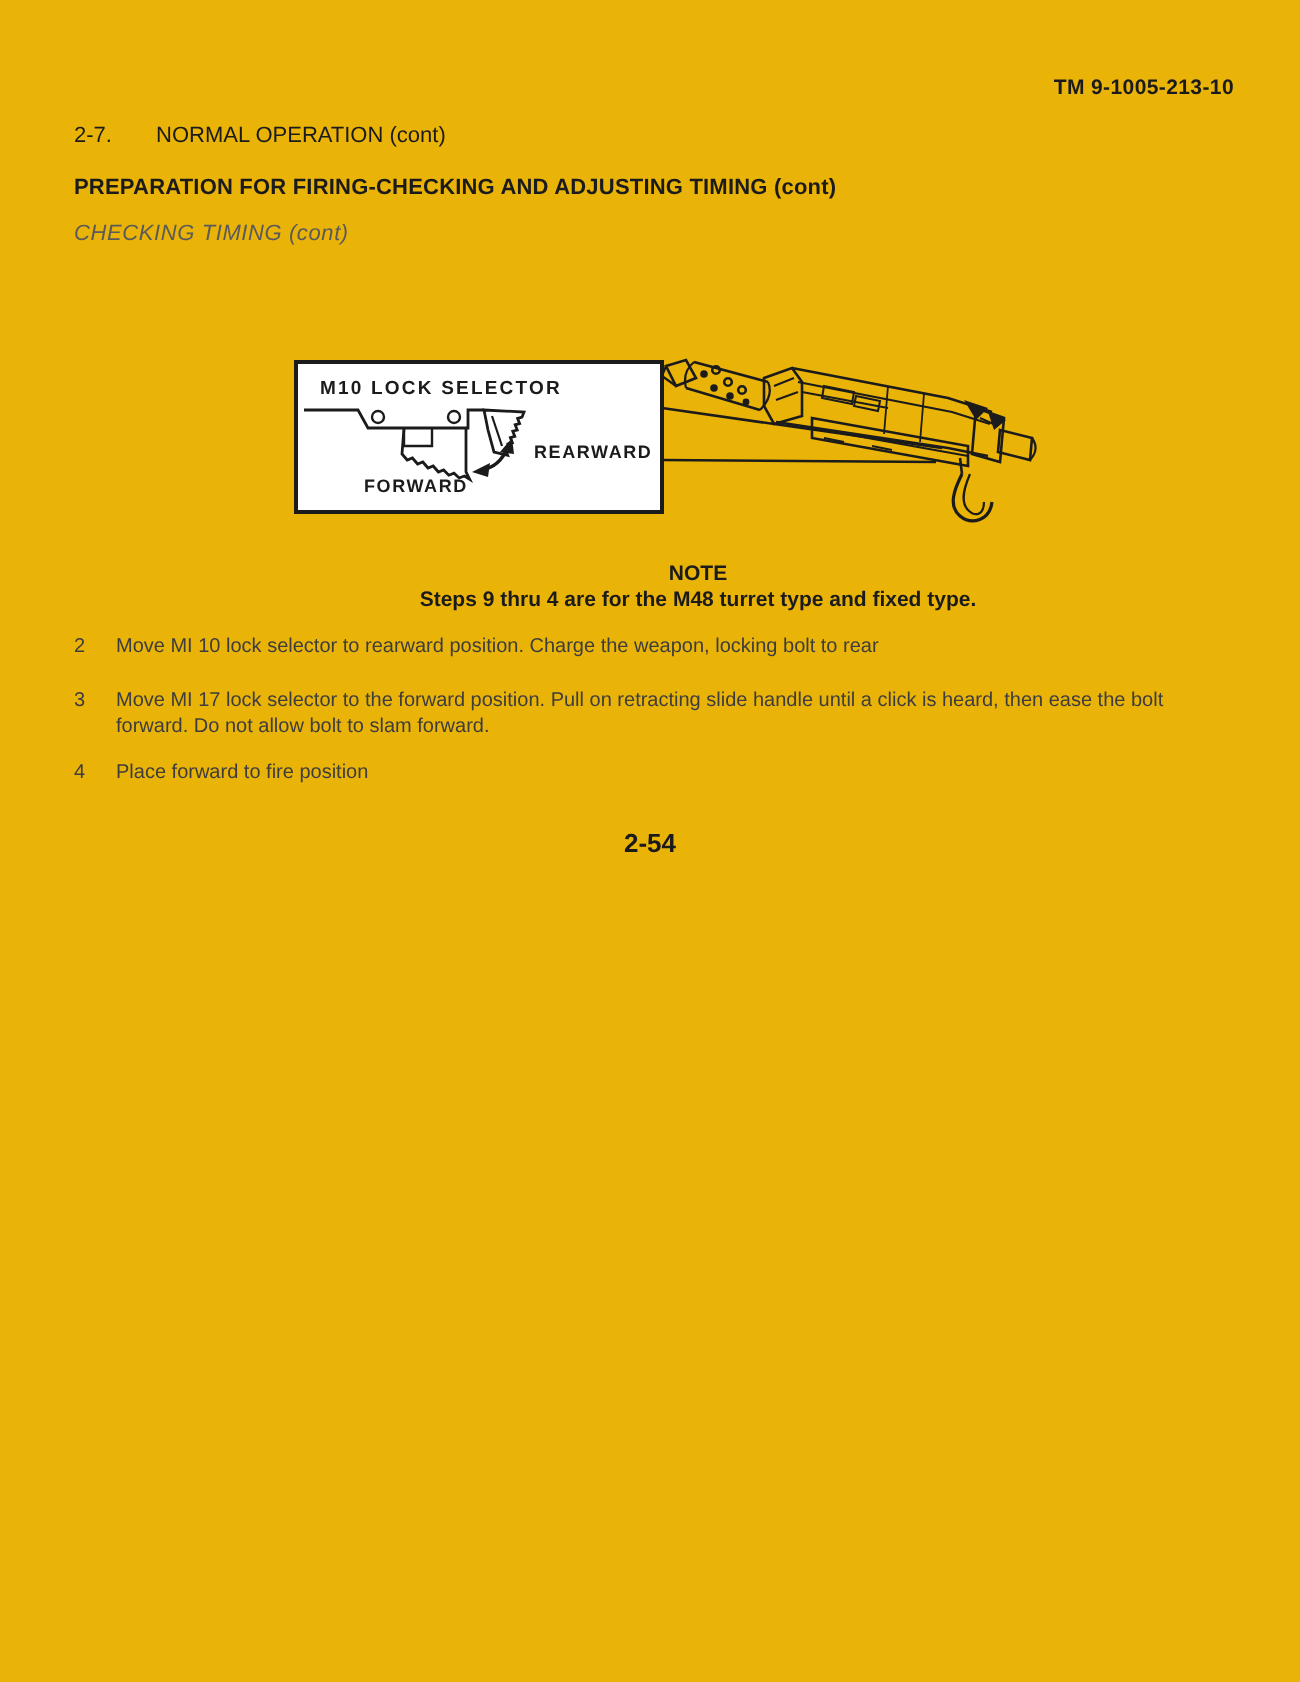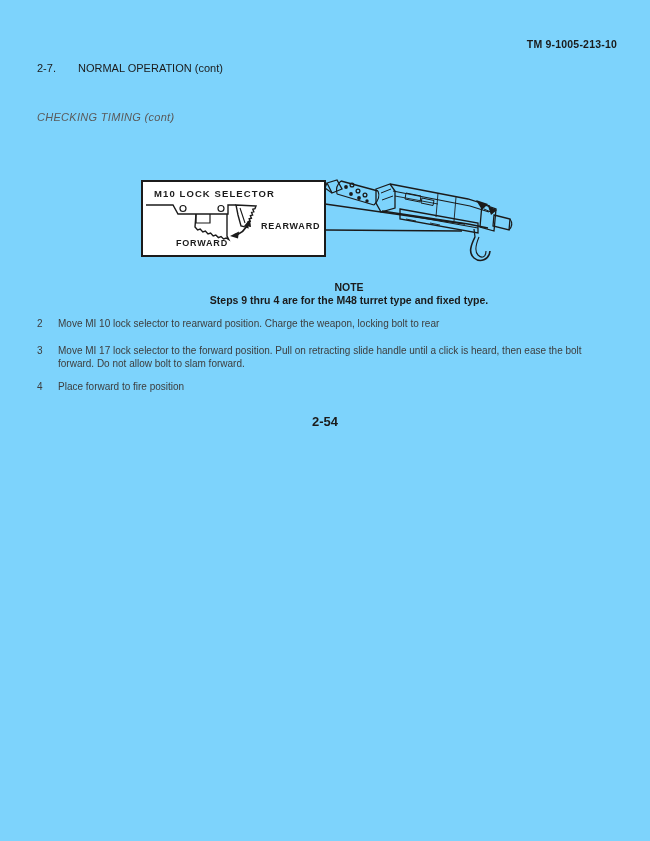--- a/index.html
+++ b/index.html
@@ -1,21 +1,21 @@
 <!DOCTYPE html>
 <html><head>
 <meta charset="utf-8">
 <style>
   html, body { margin: 0; padding: 0; background: #e8e8e8; }
   .page {
     position: relative;
     width: 650px;
     height: 841px;
     margin: 0 auto;
-    background: #7dd3fc;
+    background: #eab308;
     font-family: "Liberation Sans", sans-serif;
     color: #333;
     overflow: hidden;
   }
   .tm-number {
     position: absolute;
     top: 38px;
     right: 33px;
     font-size: 10.5px;
     font-weight: bold;
@@ -49,21 +49,21 @@
     left: 37px;
     font-size: 11px;
     font-style: italic;
     color: #5a5a5a;
     letter-spacing: 0.3px;
     text-align: center;
   }
   .figure-wrap {
     position: absolute;
     top: 166px;
-    left: 138px;
+    left: 144px;
     width: 397px;
     height: 104px;
   }
   .svg-callout-title {
     font-family: "Liberation Sans", sans-serif;
     font-size: 9.5px;
     font-weight: bold;
     letter-spacing: 1.1px;
     fill: #1b1b1b;
   }
@@ -123,20 +123,21 @@
 <body>
 
 <div class="page">
 
   <div class="tm-number">TM 9-1005-213-10</div>
 
   <div class="section-heading">
     <span class="sec-num">2-7.</span><span>NORMAL OPERATION (cont)</span>
   </div>
 
+  <div class="prep-heading">PREPARATION FOR FIRING-CHECKING AND ADJUSTING TIMING (cont)</div>
 
   <div class="topic-heading">CHECKING TIMING (cont)</div>
 
   <div class="figure-wrap">
     <svg width="397" height="104" viewBox="0 0 397 102">
 
       <rect x="4" y="14" width="183" height="75" fill="#ffffff" stroke="#1b1b1b" stroke-width="2"></rect>
       <text x="16" y="30" class="svg-callout-title">M10 LOCK SELECTOR</text>
 
       <g stroke="#1b1b1b" stroke-width="1.4" fill="none">

